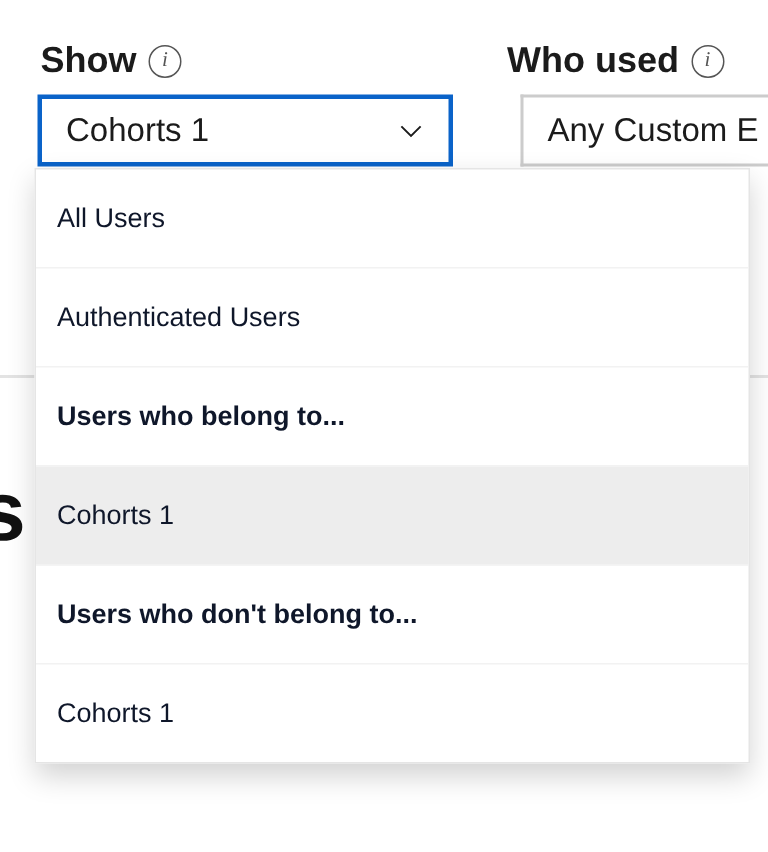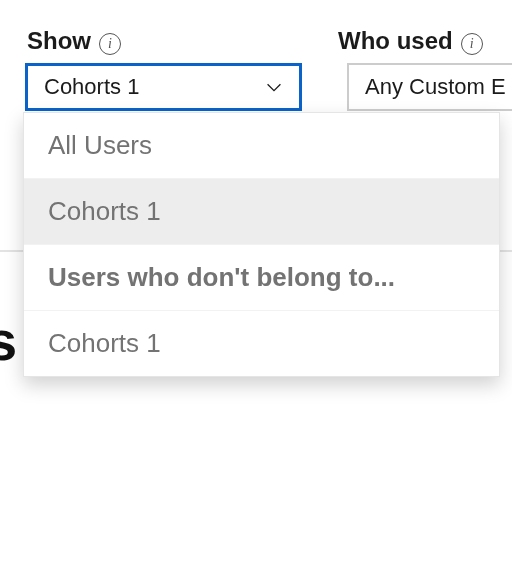--- a/index.html
+++ b/index.html
@@ -19,21 +19,21 @@
   }
 
   
   .field-label {
     position: absolute;
     top: 27px;
     font-size: 24px;
     font-weight: 600;
     color: #1b1b1b;
     display: flex;
-    align-items: flex-end;
+    align-items: center;
   }
   .field-label .info {
     margin-left: 8px;
     width: 20px;
     height: 20px;
     border: 1.5px solid #555;
     border-radius: 50%;
     display: inline-flex;
     align-items: center;
     justify-content: center;
@@ -77,26 +77,26 @@
     position: absolute;
     left: 23px;
     top: 112px;
     width: 475px;
     background: #fff;
     border: 1px solid #e5e5e5;
     box-shadow: 0 8px 18px rgba(0,0,0,0.18);
     z-index: 10;
   }
   .dropdown .item {
-    padding: 0 24px;
+    padding: 0 14px;
     height: 65px;
     display: flex;
     align-items: center;
-    font-size: 26px;
-    color: #737373;
+    font-size: 18px;
+    color: #0f172a;
     border-bottom: 1px solid #f2f2f2;
     cursor: pointer;
   }
   .dropdown .item:last-child {
     border-bottom: none;
   }
   .dropdown .group-header {
     font-weight: 700;
   }
   .dropdown .item.selected {
@@ -151,20 +151,26 @@
   </div>
 
   <div class="select-box" style="left:347px; width:180px; border-right:none; padding-right:0; overflow:hidden; white-space:nowrap;">
     <span>Any Custom E</span>
   </div>
 
   <div class="dropdown">
     <div class="item normal">
       <span>All Users</span>
     </div>
+    <div class="item normal">
+      <span>Authenticated Users</span>
+    </div>
+    <div class="item group-header">
+      <span>Users who belong to...</span>
+    </div>
     <div class="item normal selected">
       <span>Cohorts 1</span>
     </div>
     <div class="item group-header">
       <span>Users who don't belong to...</span>
     </div>
     <div class="item normal">
       <span>Cohorts 1</span>
     </div>
   </div>

